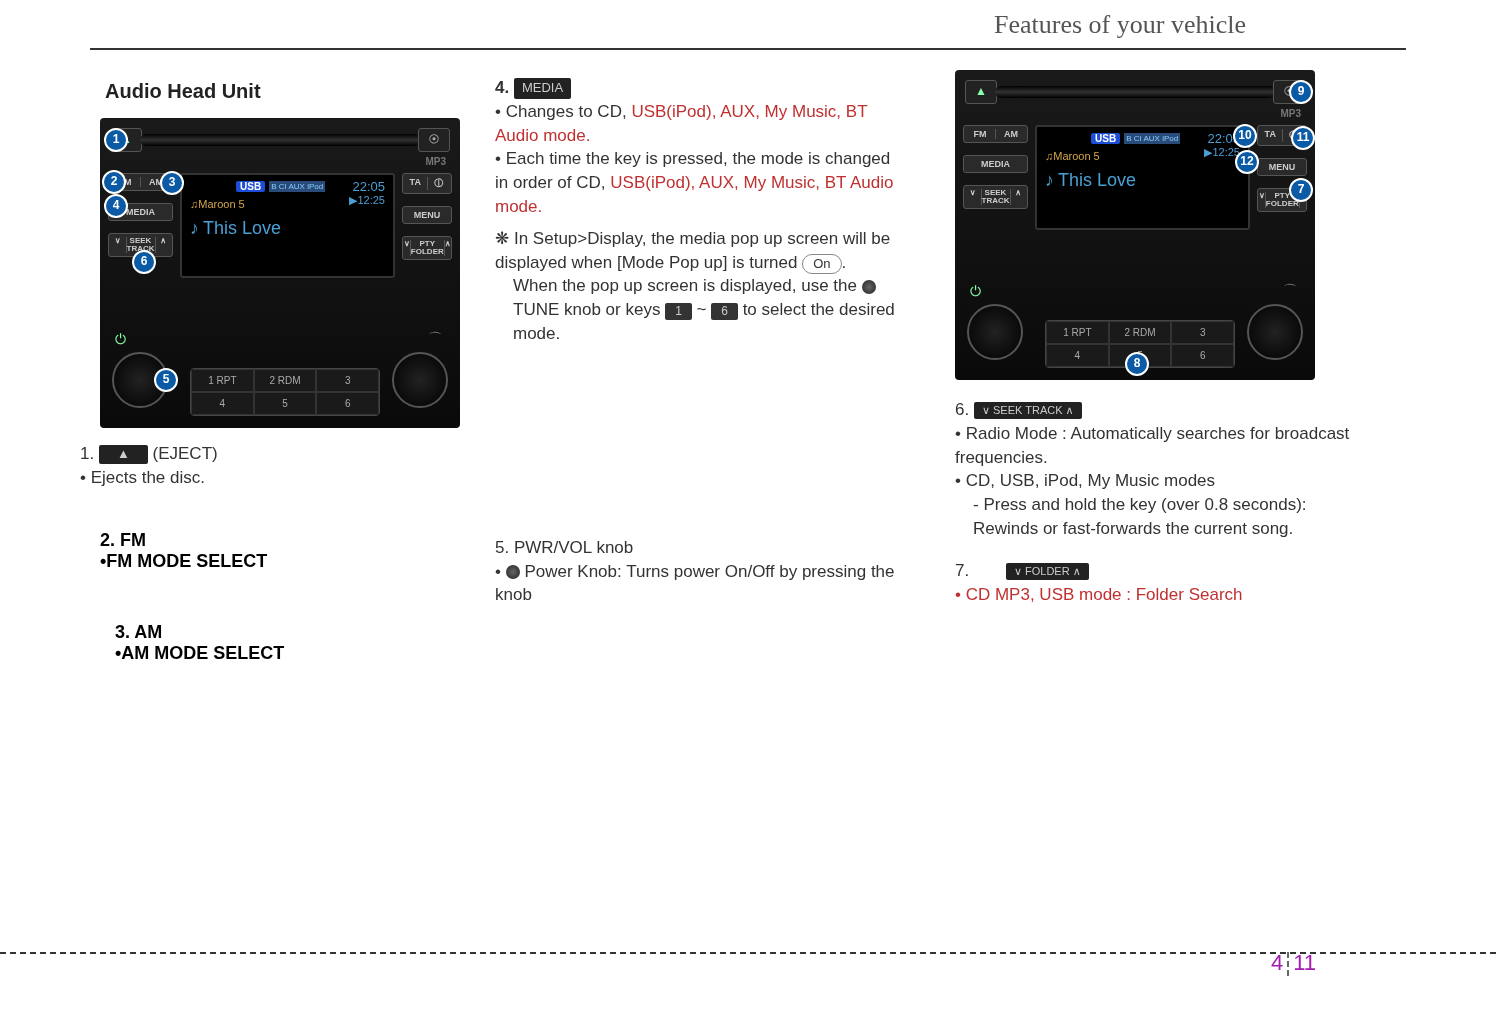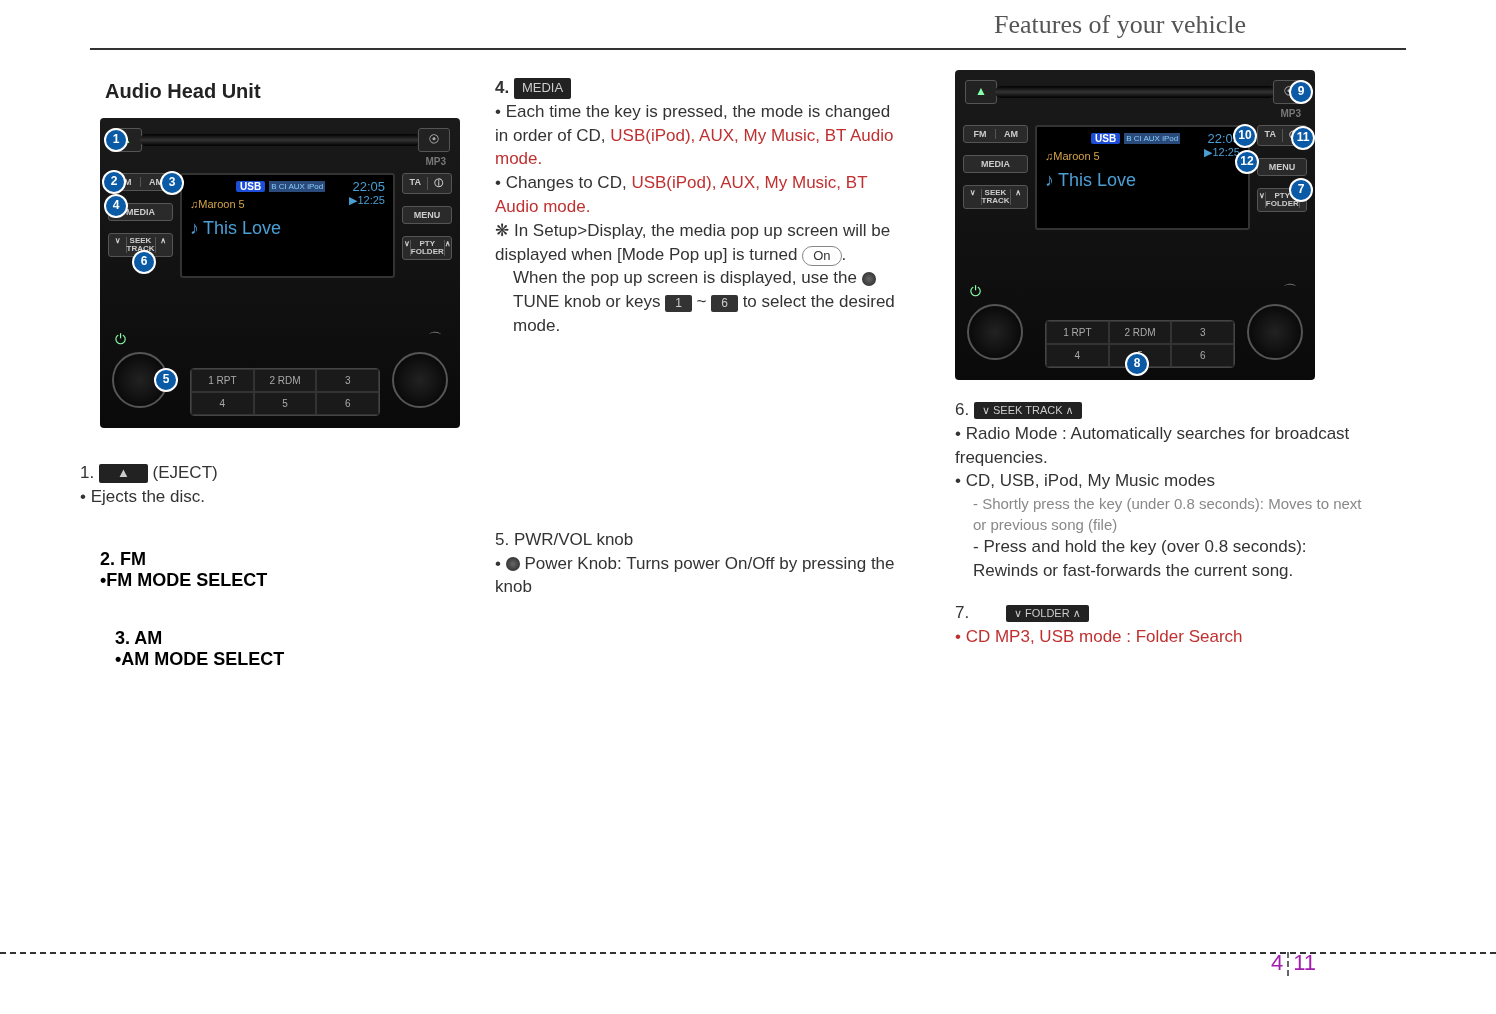--- a/index.html
+++ b/index.html
@@ -370,54 +370,54 @@
       </div>
 
       <div class="callout" style="top:10px;left:4px;">1</div>
       <div class="callout" style="top:52px;left:2px;">2</div>
       <div class="callout" style="top:53px;left:60px;">3</div>
       <div class="callout" style="top:76px;left:4px;">4</div>
       <div class="callout" style="top:250px;left:54px;">5</div>
       <div class="callout" style="top:132px;left:32px;">6</div>
     </div>
 
-    <div class="section-text" style="margin-left:35px;margin-top:33px;">
+    <div class="section-text" style="margin-left:35px;margin-top:14px;">
       <div>
         <span>1.</span>
         <span class="label-box eject">▲</span>
         <span>(EJECT)</span>
       </div>
       <div>• Ejects the disc.</div>
     </div>
 
     <div class="fm-am">
       <div>2. FM</div>
       <div>•FM MODE SELECT</div>
     </div>
-    <div class="fm-am" style="margin-top:37px;margin-left:70px;">
+    <div class="fm-am" style="margin-top:50px;margin-left:70px;">
       <div>3. AM</div>
       <div>•AM MODE SELECT</div>
     </div>
   </div>
 
   <div class="col col2">
     <div class="section-text" style="margin-top:6px;">
       <div>
         <b>4.</b>
         <span class="label-box">MEDIA</span>
       </div>
       <div>
+        <span>• Changes to CD,</span>
+        <span class="red">USB(iPod), AUX, My Music, BT Audio mode.</span>
+      </div>
+      <div>
         <span>• Each time the key is pressed, the mode is changed in order of CD,</span>
         <span class="red">USB(iPod), AUX, My Music, BT Audio mode.</span>
       </div>
-      <div>
-        <span>• Changes to CD,</span>
-        <span class="red">USB(iPod), AUX, My Music, BT Audio mode.</span>
-      </div>
-      <div style="margin-top:0;">
+      <div style="margin-top:8px;">
         <span>❋ In Setup&gt;Display, the media pop up screen will be displayed when [Mode Pop up] is turned</span>
         <span class="on-oval">On</span><span>.</span>
       </div>
       <div style="padding-left:18px;">
         <span>When the pop up screen is displayed, use the</span>
         <span class="knob-sym"></span>
         <span>TUNE  knob or keys</span>
         <span class="num-box">1</span>
         <span>~</span>
         <span class="num-box">6</span>
@@ -501,21 +501,20 @@
       <div class="callout" style="top:80px;right:56px;">12</div>
     </div>
 
     <div class="section-text" style="margin-top:18px;">
       <div>
         <span>6.</span>
         <span class="label-box" style="font-size:11px;">∨ SEEK TRACK ∧</span>
       </div>
       <div>• Radio Mode : Automatically searches for broadcast frequencies.</div>
       <div>• CD, USB, iPod, My Music modes</div>
-      <div class="grey" style="padding-left:18px;">- Shortly press the key (under 0.8 seconds): Moves to next or previous song (file)</div>
       <div style="padding-left:18px;">- Press and hold the key (over 0.8 seconds): Rewinds or fast-forwards the current song.</div>
     </div>
 
     <div class="section-text" style="margin-top:18px;">
       <div>
         <span>7.</span>
         <span class="label-box" style="font-size:11px;margin-left:32px;">∨ FOLDER ∧</span>
       </div>
       <div class="red">• CD MP3, USB mode : Folder Search</div>
     </div>

